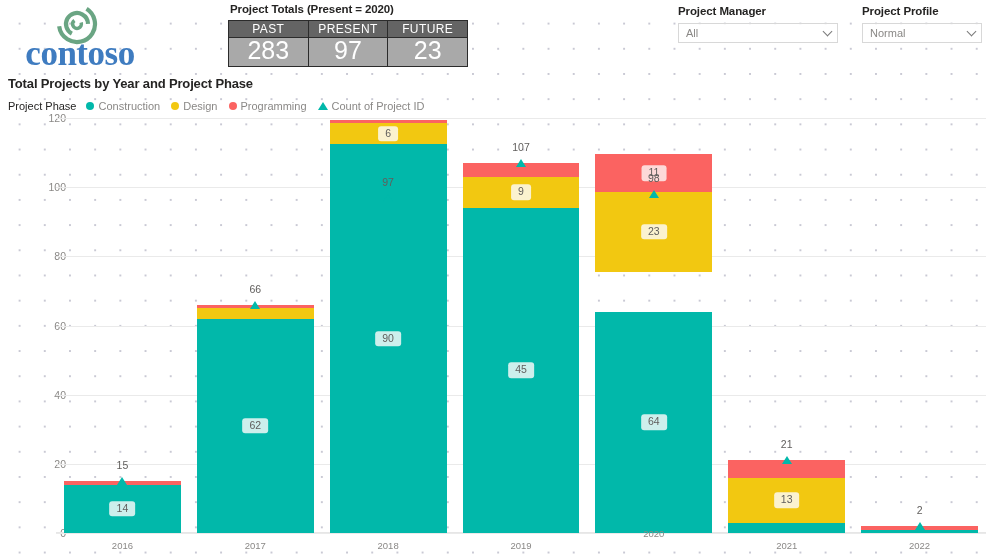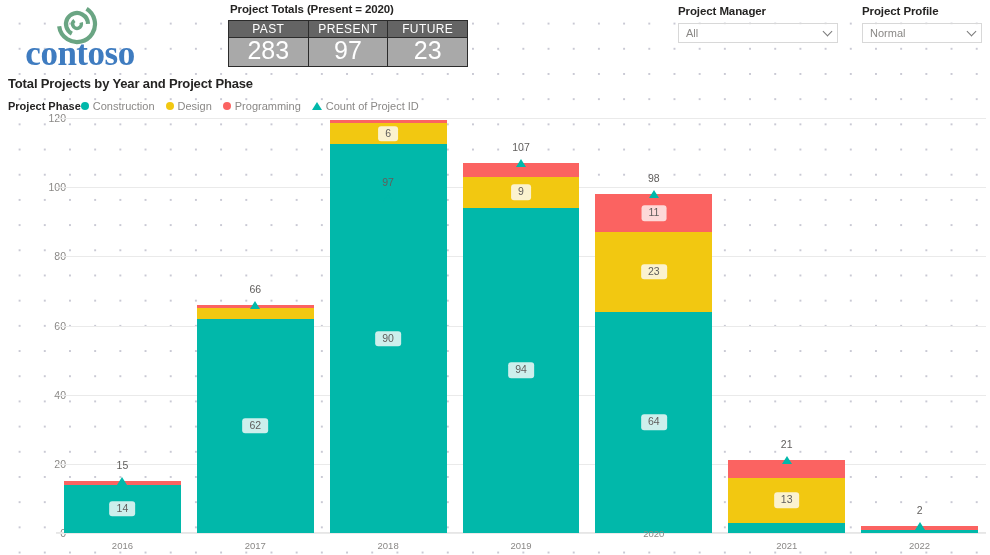--- a/index.html
+++ b/index.html
@@ -122,21 +122,21 @@
     position: absolute; left: 8px; top: 76px;
     font-size: 13px; font-weight: 700; color: #252423;
     letter-spacing: -0.15px;
   }
   #legend {
     position: absolute; left: 8px; top: 100px;
     display: flex; align-items: center; gap: 0;
     font-size: 11px;
   }
   #legend-title {
-    font-weight: 700; color: #252423; 
+    font-weight: 400; color: #252423; margin-right: 10px;
   }
   .legend-item {
     display: flex; align-items: center; margin-right: 11px;
     color: #8a8886;
   }
   .legend-swatch {
     width: 8px; height: 8px; border-radius: 50%;
     margin-right: 4px; flex: none;
   }
   .legend-swatch.tri {
@@ -368,35 +368,35 @@
           <div class="total-marker" style="top: 75.5417px; border-bottom-color: rgb(1, 184, 170);"></div>
           <div class="total-label" style="top: 57.5417px;">97</div>
         </div>
         <div class="bar-group" style="left: 42.8571%; width: 14.2857%;">
           <div class="bar-stack">
             <div class="seg seg-programming" style="height: 13.8333px; background: rgb(251, 99, 97);"></div>
             <div class="seg seg-design" style="height: 31.125px; background: rgb(242, 200, 17);">
               <span class="seg-label">9</span>
             </div>
             <div class="seg seg-construction" style="height: 325.083px; background: rgb(1, 184, 170);">
-              <span class="seg-label">94</span>
+              <span class="seg-label">45</span>
             </div>
           </div>
           <div class="total-marker" style="top: 40.9583px; border-bottom-color: rgb(1, 184, 170);"></div>
           <div class="total-label" style="top: 22.9583px;">107</div>
         </div>
         <div class="bar-group" style="left: 57.1429%; width: 14.2857%;">
           <div class="bar-stack">
             <div class="seg seg-programming" style="height: 38.0417px; background: rgb(251, 99, 97);">
               <span class="seg-label">11</span>
             </div>
             <div class="seg seg-design" style="height: 79.5417px; background: rgb(242, 200, 17);">
               <span class="seg-label">23</span>
             </div>
-            <div class="seg seg-construction" style="height: 221.333px; background: rgb(1, 184, 170);">
+            <div class="seg seg-construction" style="height: 221.333px; background: rgb(1, 184, 170); margin-top: 40px;">
               <span class="seg-label">64</span>
             </div>
           </div>
           <div class="total-marker" style="top: 72.0833px; border-bottom-color: rgb(1, 184, 170);"></div>
           <div class="total-label" style="top: 54.0833px;">98</div>
         </div>
         <div class="bar-group" style="left: 71.4286%; width: 14.2857%;">
           <div class="bar-stack">
             <div class="seg seg-programming" style="height: 17.2917px; background: rgb(251, 99, 97);"></div>
             <div class="seg seg-design" style="height: 44.9583px; background: rgb(242, 200, 17);">

